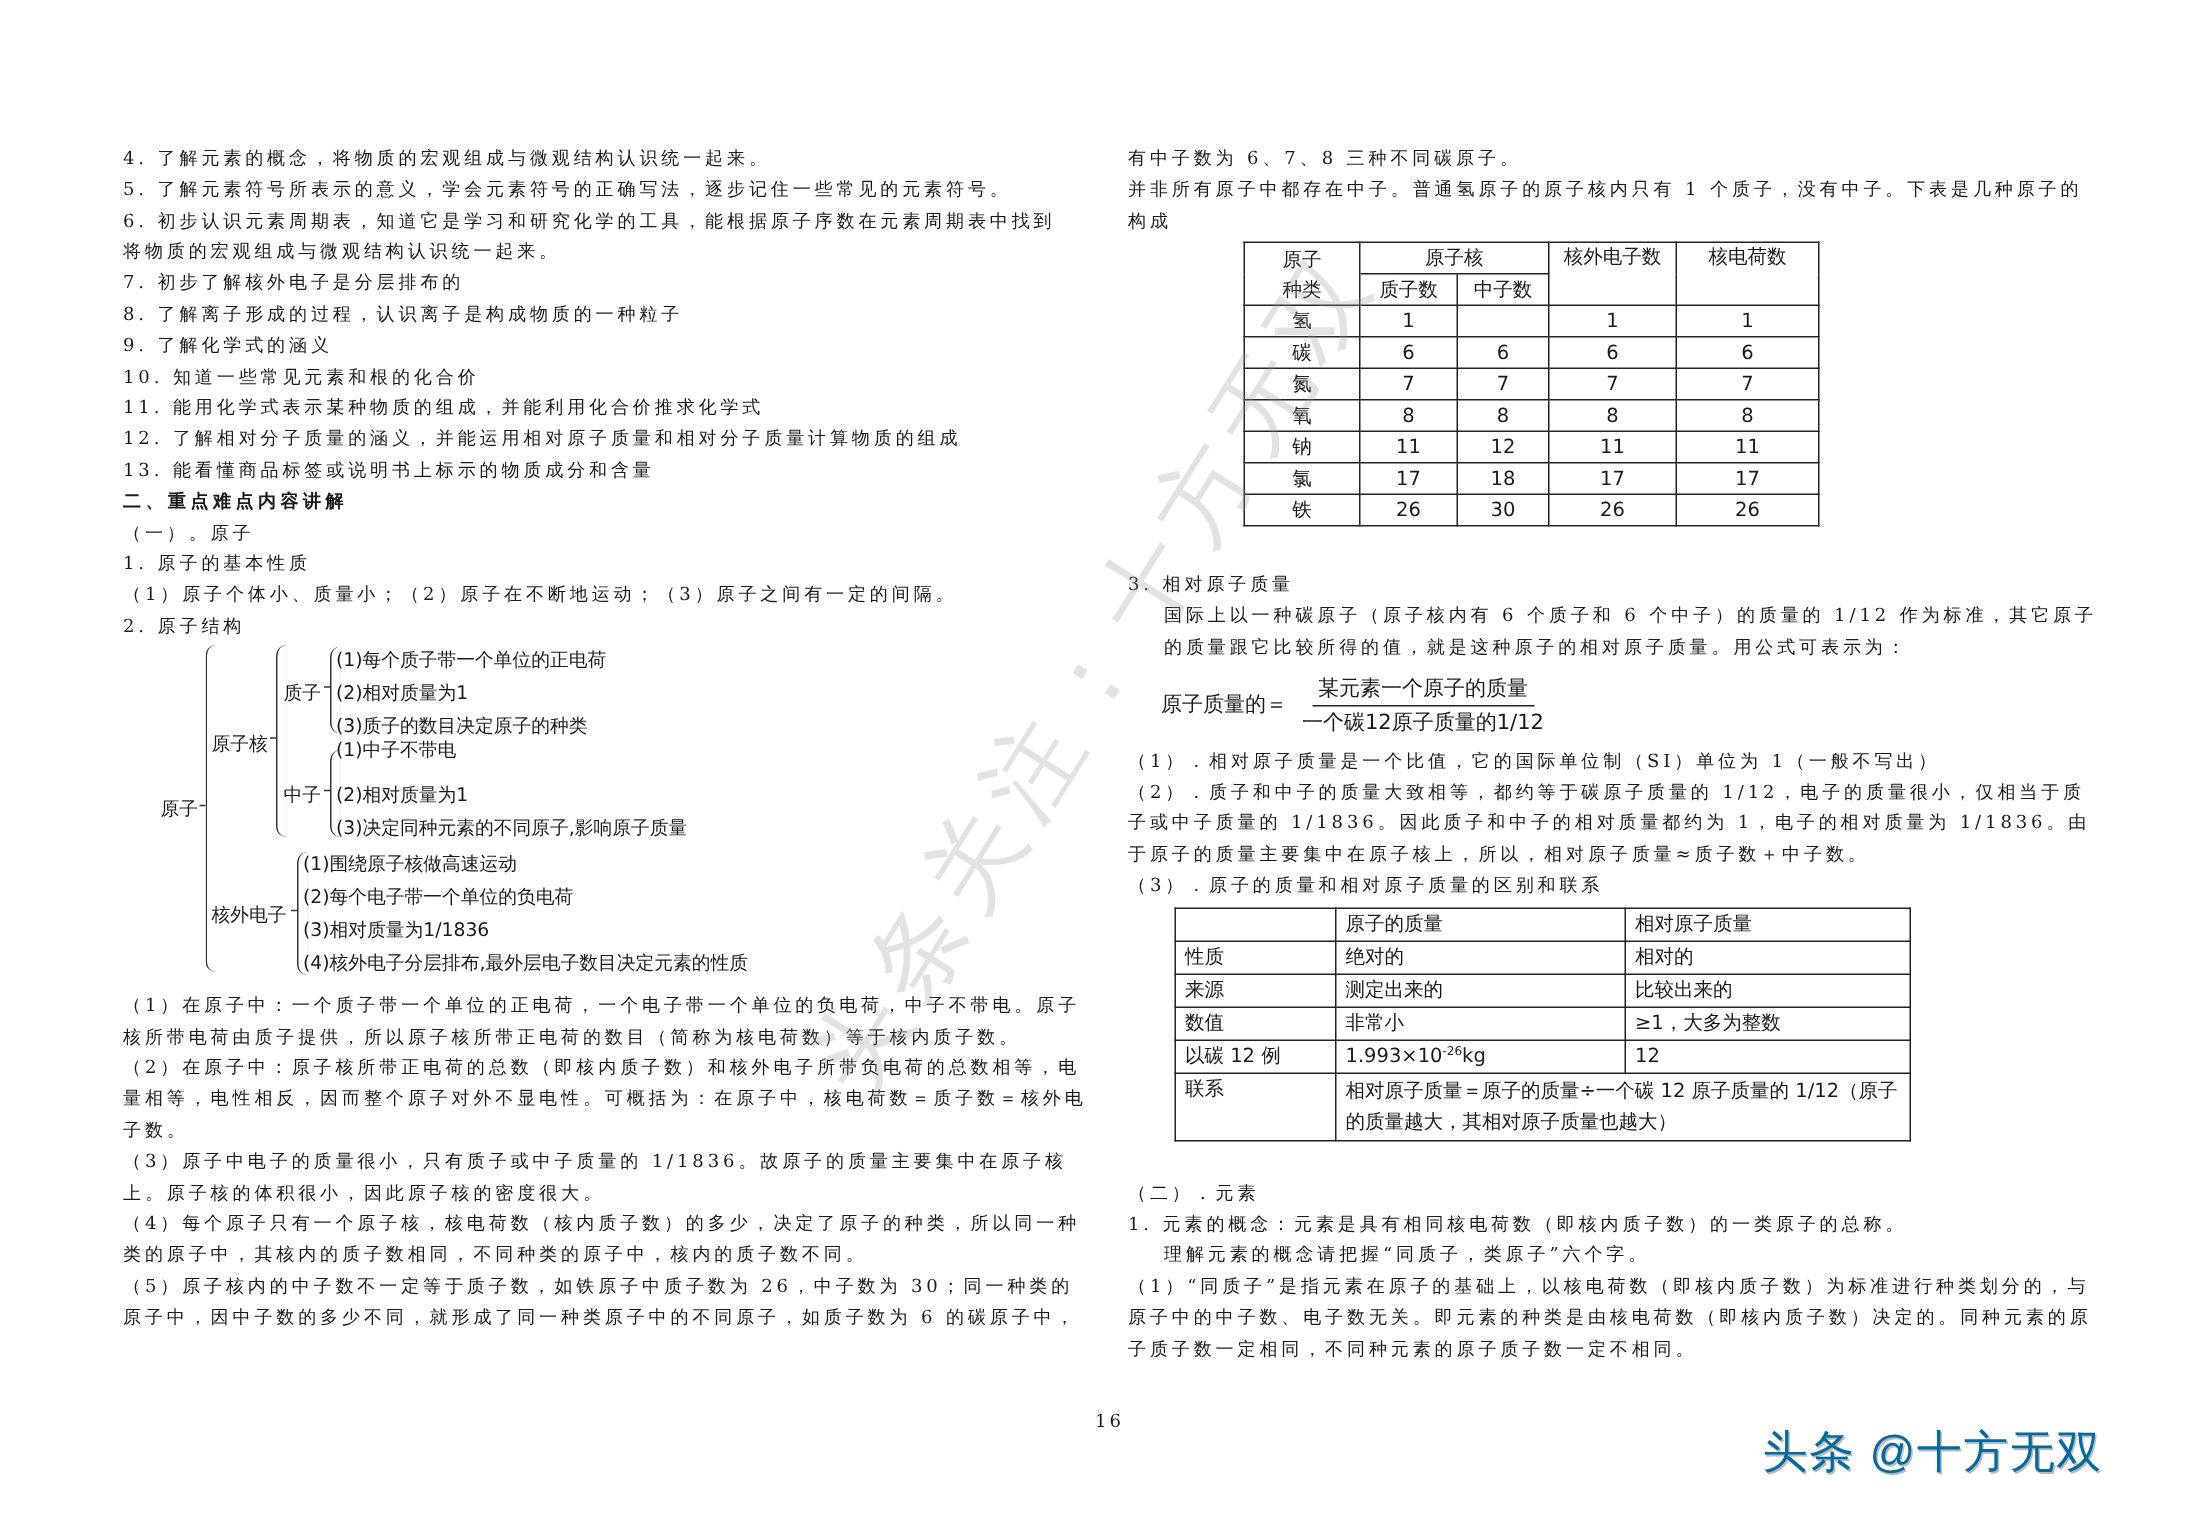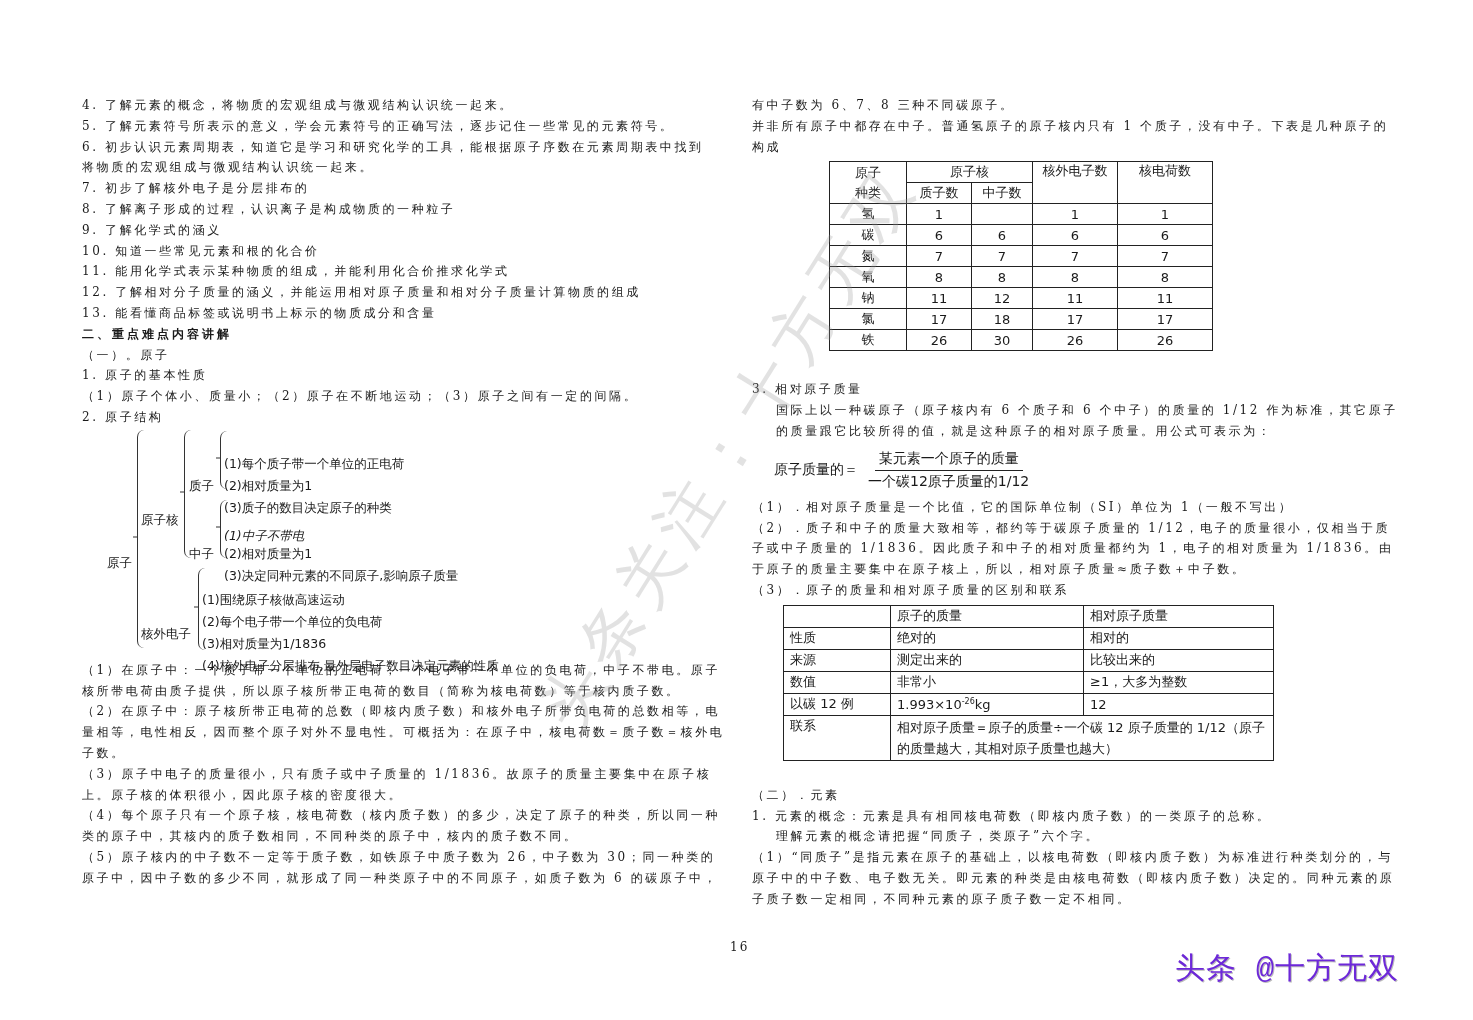--- a/index.html
+++ b/index.html
@@ -10,40 +10,40 @@
   .col { position: absolute; top: 95px; font-size: 12px; letter-spacing: 2.6px; }
   .col-left { left: 82px; width: 645px; }
   .col-right { left: 752px; width: 650px; }
   .ln { line-height: 20.8px; white-space: nowrap; }
   .wrap { white-space: normal; line-height: 20.8px; }
   .bold { font-weight: bold; font-family: "DejaVu Sans", sans-serif; letter-spacing: 3px; }
   .indent { padding-left: 24px; }
 
   
   .diagram { position: relative; height: 226px; font-family: "DejaVu Sans", sans-serif; letter-spacing: 0; font-size: 12.5px; }
-  .diagram .t { position: absolute; white-space: nowrap; margin-top: 24px; }
+  .diagram .t { position: absolute; white-space: nowrap; }
   .brace { position: absolute; border-left: 1.3px solid #333; border-radius: 8px 0 0 8px; width: 6px; }
   .brace::before { content: ""; position: absolute; left: -5px; top: 50%; width: 4px; height: 4px; border-top: 1.3px solid #333; transform: translateY(-50%) rotate(0deg); }
 
   
   table { border-collapse: collapse; font-family: "DejaVu Sans", sans-serif; letter-spacing: 0; }
   .t1 { position: absolute; left: 77px; top: 67px; font-size: 13px; }
   .t1 td, .t1 th { border: 1.2px solid #222; text-align: center; font-weight: normal; height: 20px; padding: 0 4px; }
   .t1 th { height: 20px; }
   .t2 { font-size: 13px; margin-left: 31px; }
   .t2 td { border: 1.2px solid #222; text-align: left; padding: 1px 6px; height: 19px; }
 
   .formula { display: flex; align-items: center; font-family: "DejaVu Sans", sans-serif; letter-spacing: 0; margin: 8px 0 6px 22px; font-size: 14px; }
   .frac { display: inline-flex; flex-direction: column; align-items: center; margin-left: 6px; }
   .frac .num { border-bottom: 1.3px solid #222; padding: 0 4px 2px; }
   .frac .den { padding: 2px 4px 0; }
 
   .page-no { position: absolute; left: 730px; top: 940px; font-size: 12px; letter-spacing: 2px; }
   .watermark-diag { position: absolute; left: 520px; top: 300px; font-family: "DejaVu Sans", sans-serif; font-size: 64px; color: rgba(150,150,150,0.28); transform: rotate(-58deg); transform-origin: left top; white-space: nowrap; top: 700px; letter-spacing: 8px; }
-  .brand { position: absolute; left: 1175px; top: 948px; font-family: Liberation Mono, monospace; font-size: 30px; color: #6d28d9; letter-spacing: 1px; text-shadow: 1px 1px 0 #bbb; }
+  .brand { position: absolute; left: 1175px; top: 948px; font-family: Liberation Sans, sans-serif; font-size: 30px; color: #0369a1; letter-spacing: 1px; text-shadow: 1px 1px 0 #bbb; }
   sup { font-size: 8px; }
 </style>
 </head>
 <body>
 
 <div class="col col-left">
   <div class="ln">4. 了解元素的概念，将物质的宏观组成与微观结构认识统一起来。</div>
   <div class="ln">5. 了解元素符号所表示的意义，学会元素符号的正确写法，逐步记住一些常见的元素符号。</div>
   <div class="ln">6. 初步认识元素周期表，知道它是学习和研究化学的工具，能根据原子序数在元素周期表中找到</div>
   <div class="ln">将物质的宏观组成与微观结构认识统一起来。</div>
@@ -68,21 +68,21 @@
     <div class="brace" style="left:102px;top:2px;height:128px;"></div>
 
     <span class="t" style="left:107px;top:26px;">质子</span>
     <div class="brace" style="left:138px;top:3px;height:58px;"></div>
     <span class="t" style="left:142px;top:4px;">(1)每个质子带一个单位的正电荷</span>
     <span class="t" style="left:142px;top:26px;">(2)相对质量为1</span>
     <span class="t" style="left:142px;top:48px;">(3)质子的数目决定原子的种类</span>
 
     <span class="t" style="left:107px;top:94px;">中子</span>
     <div class="brace" style="left:138px;top:72px;height:58px;"></div>
-    <span class="t" style="left:142px;top:76px;font-style:italic;">(1)中子不带电</span>
+    <span class="t" style="left:142px;top:64px;">(1)中子不带电</span>
     <span class="t" style="left:142px;top:94px;">(2)相对质量为1</span>
     <span class="t" style="left:142px;top:116px;">(3)决定同种元素的不同原子,影响原子质量</span>
 
     <span class="t" style="left:59px;top:174px;">核外电子</span>
     <div class="brace" style="left:116px;top:140px;height:82px;"></div>
     <span class="t" style="left:120px;top:140px;">(1)围绕原子核做高速运动</span>
     <span class="t" style="left:120px;top:162px;">(2)每个电子带一个单位的负电荷</span>
     <span class="t" style="left:120px;top:184px;">(3)相对质量为1/1836</span>
     <span class="t" style="left:120px;top:206px;">(4)核外电子分层排布,最外层电子数目决定元素的性质</span>
   </div>

